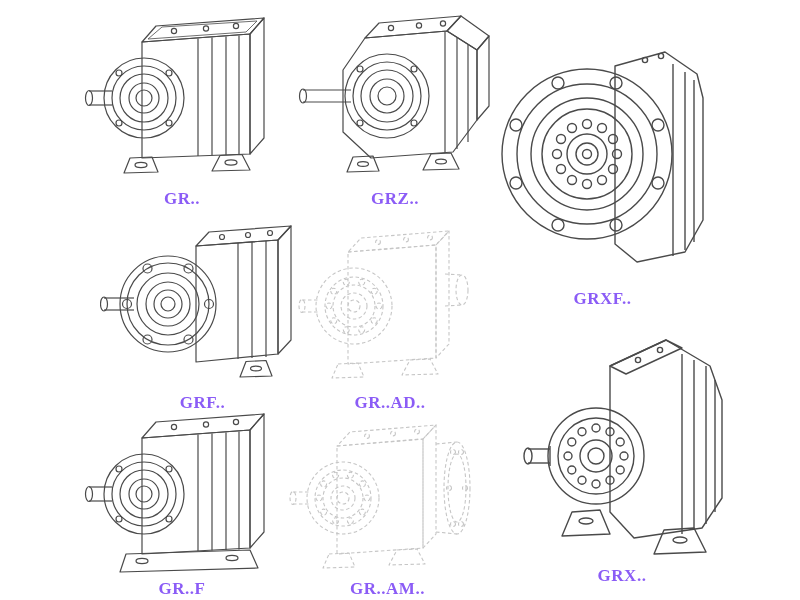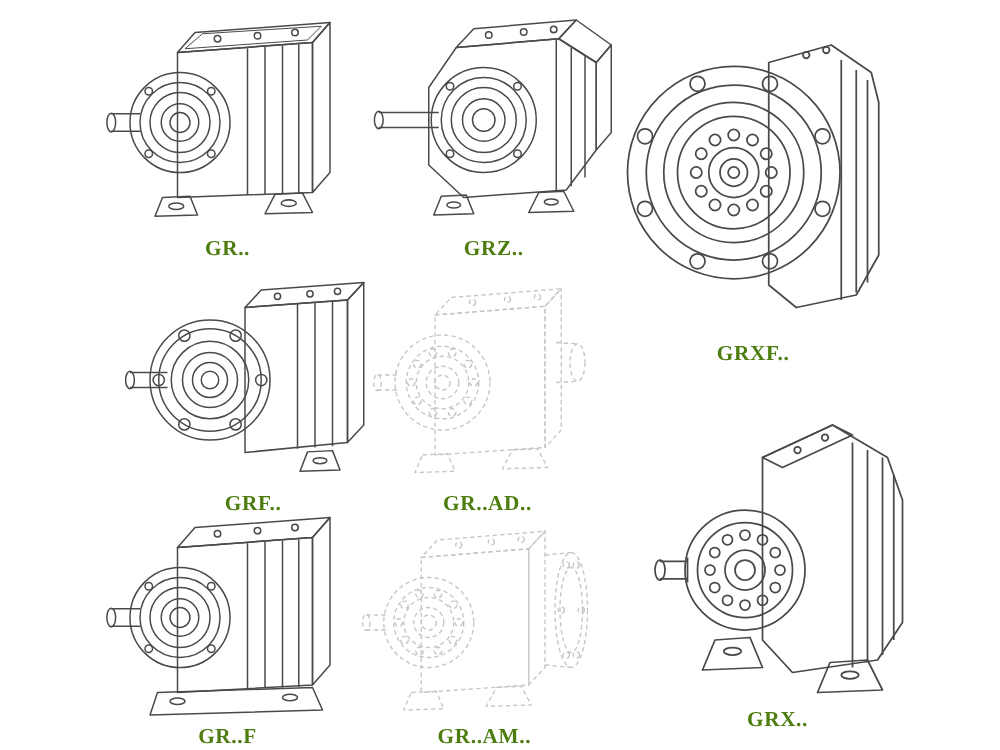--- a/index.html
+++ b/index.html
@@ -1,20 +1,20 @@
 <!DOCTYPE html>
 <html><head>
 <meta charset="utf-8">
 <style>
   html,body{margin:0;padding:0;background:#fff}
   .page{position:relative;width:800px;height:600px;background:#ffffff;overflow:hidden;
         font-family:"Liberation Serif", serif;}
   .fig{position:absolute;display:flex;flex-direction:column;align-items:center;margin:0}
   .fig svg{display:block}
-  .fig figcaption{font-weight:700;font-size:17px;color:#4d7c0f;letter-spacing:.5px;margin-top:3px;
+  .fig figcaption{font-weight:700;font-size:17px;color:#8b5cf6;letter-spacing:.5px;margin-top:3px;
                   font-family:"Liberation Serif", serif;}
   .solid{stroke:#4a4a4a}
   .ghost{stroke:#c6c6c6;stroke-dasharray:3.5 2.5}
 </style>
 </head>
 <body>
 
 <div class="page">
 
   <figure class="fig" style="left:82px;top:6px">
@@ -79,21 +79,21 @@
         <ellipse cx="8" cy="90" rx="3.5" ry="7"></ellipse>
         <polygon points="58,151 78,150 84,165 52,166"></polygon>
         <ellipse cx="68" cy="158" rx="5.5" ry="2.4"></ellipse>
         <polygon points="136,148 156,147 164,163 128,164"></polygon>
         <ellipse cx="146" cy="155.5" rx="5.5" ry="2.4"></ellipse>
       </g>
     </svg>
     <figcaption>GRZ..</figcaption>
   </figure>
 
-  <figure class="fig" style="left:495px;top:8px">
+  <figure class="fig" style="left:495px;top:24px">
     <svg width="215" height="262" viewBox="0 0 215 262">
       <g fill="none" class="solid" stroke-width="1.4" stroke-linejoin="round">
         <polygon points="120,42 170,28 202,50 208,74 208,196 190,228 142,238 120,220"></polygon>
         <line x1="178" y1="40" x2="178" y2="232"></line>
         <line x1="190" y1="48" x2="190" y2="226"></line>
         <line x1="199" y1="56" x2="199" y2="218"></line>
         <circle cx="150" cy="36" r="2.6"></circle>
           <circle cx="166" cy="32" r="2.6"></circle>
         <circle cx="92" cy="130" r="85"></circle>
         <circle cx="92" cy="130" r="70"></circle>

